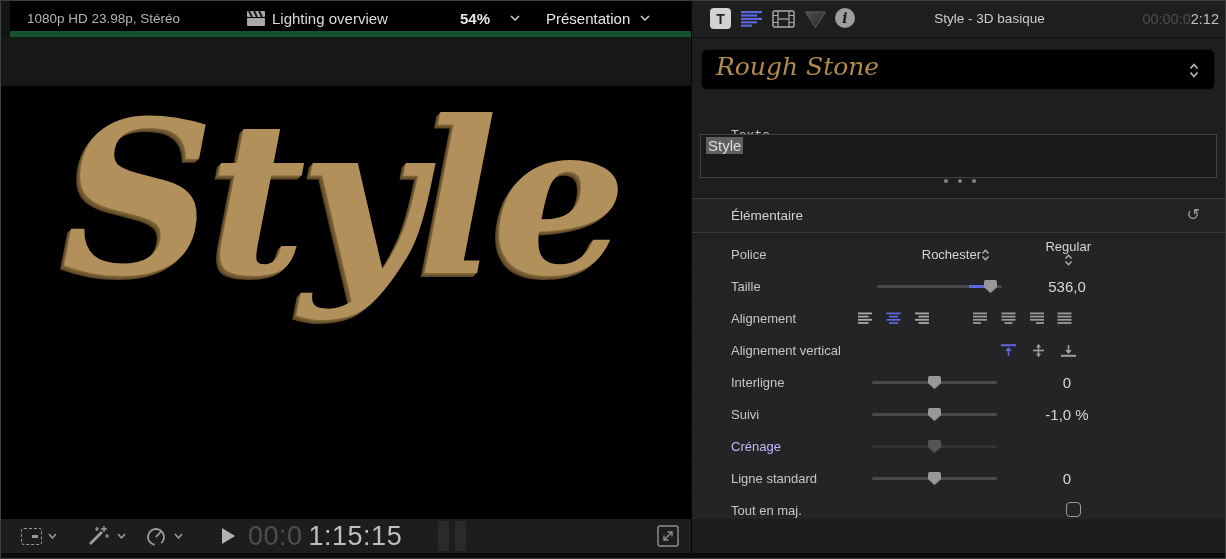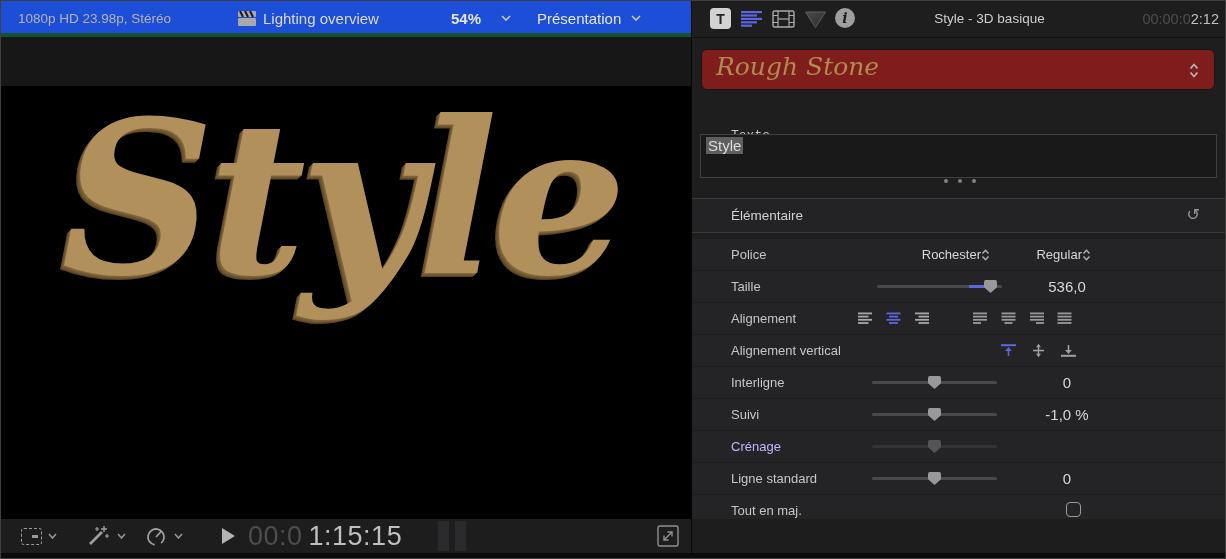--- a/index.html
+++ b/index.html
@@ -2,22 +2,22 @@
 <html><head>
 <meta charset="utf-8">
 <style>
   html,body{margin:0;padding:0;background:#000;}
   .window{position:relative;width:1226px;height:559px;background:#141415;
     font-family:"Liberation Sans",sans-serif;overflow:hidden;
     border:1px solid #3f3f3f;box-sizing:border-box;color:#c6c6c6;}
   svg{display:block}
 
   
-  .top-bar{position:absolute;left:0;top:0;width:690px;height:36px;background:#1d4ed8;
-    border-bottom:4px solid #14532d;box-sizing:border-box;}
+  .top-bar{position:absolute;left:9px;top:0;width:690px;height:36px;background:#000000;
+    border-bottom:6px solid #14532d;box-sizing:border-box;}
   .tb-item{position:absolute;top:0;height:34px;display:flex;align-items:center;gap:7px;}
   .fmt{left:17px;font-size:13.5px;color:#b4b4b4;}
   .clap{left:236px;}
   .proj{left:262px;font-size:15px;color:#dadada;}
   .zoomdd{left:450px;font-size:15px;font-weight:bold;color:#e6e6e6;gap:20px;text-align:center;}
   .presdd{left:536px;font-size:15px;font-weight:normal;color:#e6e6e6;gap:10px;}
 
   .viewer{position:absolute;left:0;top:36px;width:690px;height:482px;background:#171718;}
   .canvas{position:absolute;left:0;top:49px;width:690px;height:433px;background:#000;overflow:hidden;}
   .gold-text{position:absolute;left:0;right:10px;top:-12px;text-align:center;
@@ -57,21 +57,21 @@
   .i-lines{left:49px;top:10px;}
   .i-film{left:80px;top:9px;}
   .i-tri{left:112px;top:9px;}
   .i-info{left:143px;width:20px;height:20px;background:#9e9e9e;border-radius:50%;
     color:#1d1d1e;font-family:"DejaVu Serif",serif;font-style:italic;font-weight:bold;
     font-size:14px;display:flex;align-items:center;justify-content:center;}
   .insp-title{position:absolute;left:180px;right:120px;top:0;height:36px;line-height:36px;
     text-align:center;font-size:13.5px;color:#cecece;white-space:nowrap;}
   .insp-tc{position:absolute;right:8px;top:0;height:36px;line-height:36px;font-size:14.5px;}
 
-  .preset{position:absolute;left:9px;top:48px;width:514px;height:41px;background:#7f1d1d;
+  .preset{position:absolute;left:9px;top:48px;width:514px;height:41px;background:#000000;
     border:1px solid #161616;border-radius:6px;box-sizing:border-box;text-align:right;}
   .preset-name{position:absolute;left:14px;top:2px;font-family:"DejaVu Serif",serif;
     font-style:italic;font-size:25px;color:#b08a4e;}
   .preset-chevrons{position:absolute;right:14px;top:13px;}
 
   .texte-label{position:absolute;left:39px;top:127px;font-size:13px;color:#c6c6c6;font-family:Liberation Mono, monospace;}
   .text-field{position:absolute;left:8px;top:133px;width:517px;height:44px;background:#19191a;
     border:1px solid #414142;box-sizing:border-box;font-size:15px;padding:2px 5px;}
   .sel-text{background:#5f5f5f;color:#dcdcdc;padding:0 2px;}
   .dots{position:absolute;left:0;width:535px;top:178px;display:flex;justify-content:center;gap:10px;}
@@ -86,21 +86,21 @@
   .rows{position:absolute;left:0;top:238px;width:535px;}
   .row{position:relative;width:535px;height:31px;background:#242426;margin-bottom:1px;}
   .row-label{position:absolute;left:39px;top:0;height:31px;line-height:31px;font-size:13px;color:#c6c6c6;white-space:nowrap;}
   .row.dim .row-label{color:#c4b5fd;}
   .val{position:absolute;left:315px;width:120px;top:0;height:31px;line-height:31px;
     text-align:center;font-size:15px;color:#d6d6d6;}
 
   .dd{position:absolute;top:0;height:31px;display:flex;align-items:center;
     font-size:13px;color:#d6d6d6;}
   .dd-font{right:237px;}
-  .dd-face{right:136px;}
+  .dd-face{right:136px;flex-direction:column;}
 
   .slider{position:absolute;left:180px;top:14px;width:125px;height:3px;background:#49494b;border-radius:2px;}
   .slider .fill{position:absolute;top:0;height:3px;background:#5a67dd;}
   .slider .handle{position:absolute;top:-5px;width:13px;height:13px;background:#989898;
     clip-path:polygon(8% 0,92% 0,100% 12%,100% 55%,50% 100%,0 55%,0 12%);}
   .slider.center .handle{left:56px;}
   .slider.taille{left:185px;}
   .slider.taille .fill{left:92px;width:21px;}
   .slider.taille .handle{left:107px;}
   .row.dim .slider{background:#333335;}

